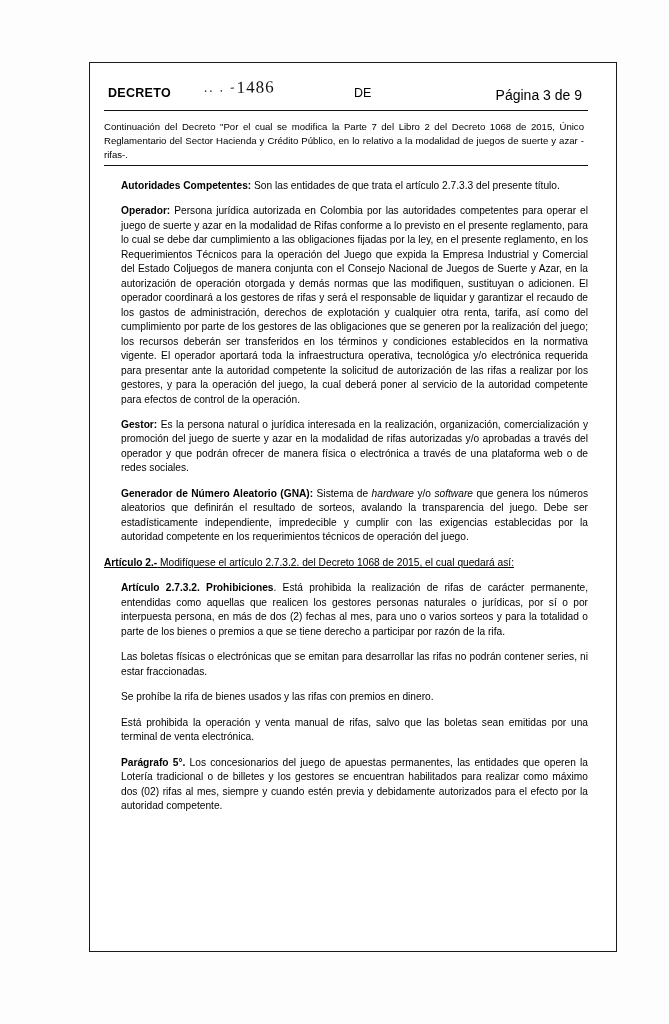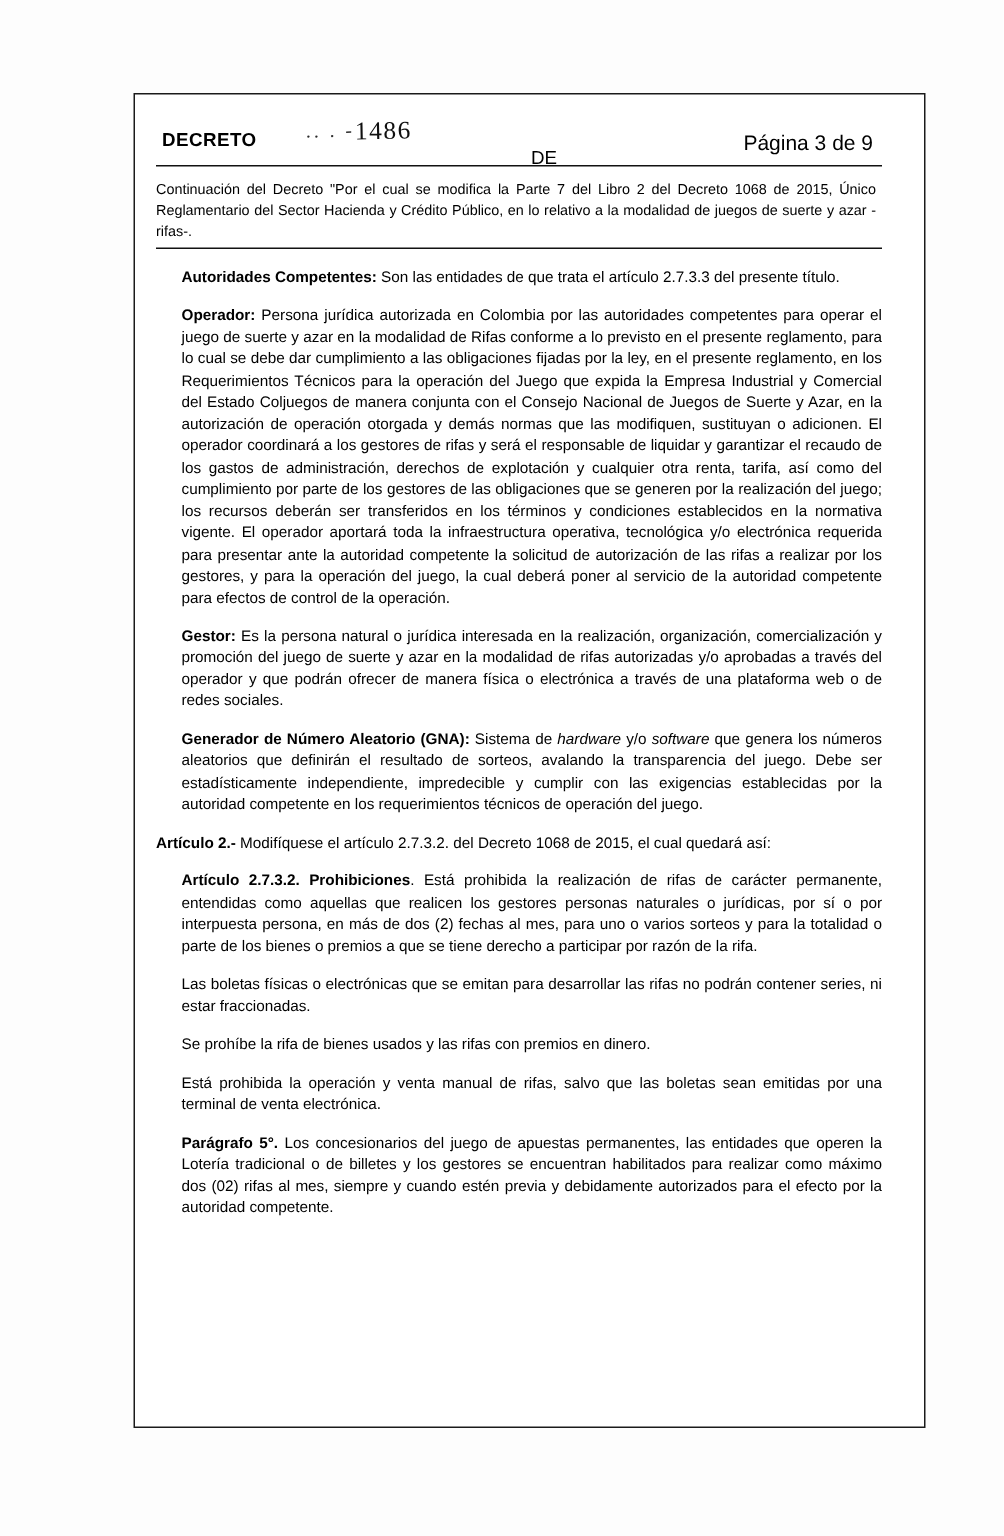--- a/index.html
+++ b/index.html
@@ -67,21 +67,21 @@
   }
   .hdr-number .pre {
     font-size: 13px;
     letter-spacing: 2px;
     color: #2a2a2a;
     vertical-align: 2px;
   }
   .hdr-de {
     position: absolute;
     left: 250px;
-    top: 20px;
+    top: 8px;
     font-size: 12.5px;
   }
   .hdr-page {
     position: absolute;
     right: 6px;
     top: 9px;
     font-size: 14px;
   }
   .hdr-rule {
     position: absolute;
@@ -112,20 +112,21 @@
   }
   p.para {
     margin: 0 0 11px 0;
     text-align: justify;
   }
   p.indent {
     margin-left: 17px;
   }
   p.flush {
     margin-left: 0;
+    text-decoration: underline;
   }
   .b { font-weight: bold; }
   .i { font-style: italic; }
 </style>
 </head>
 <body>
 
 <div class="page">
   <div class="scan-frame"></div>
 

